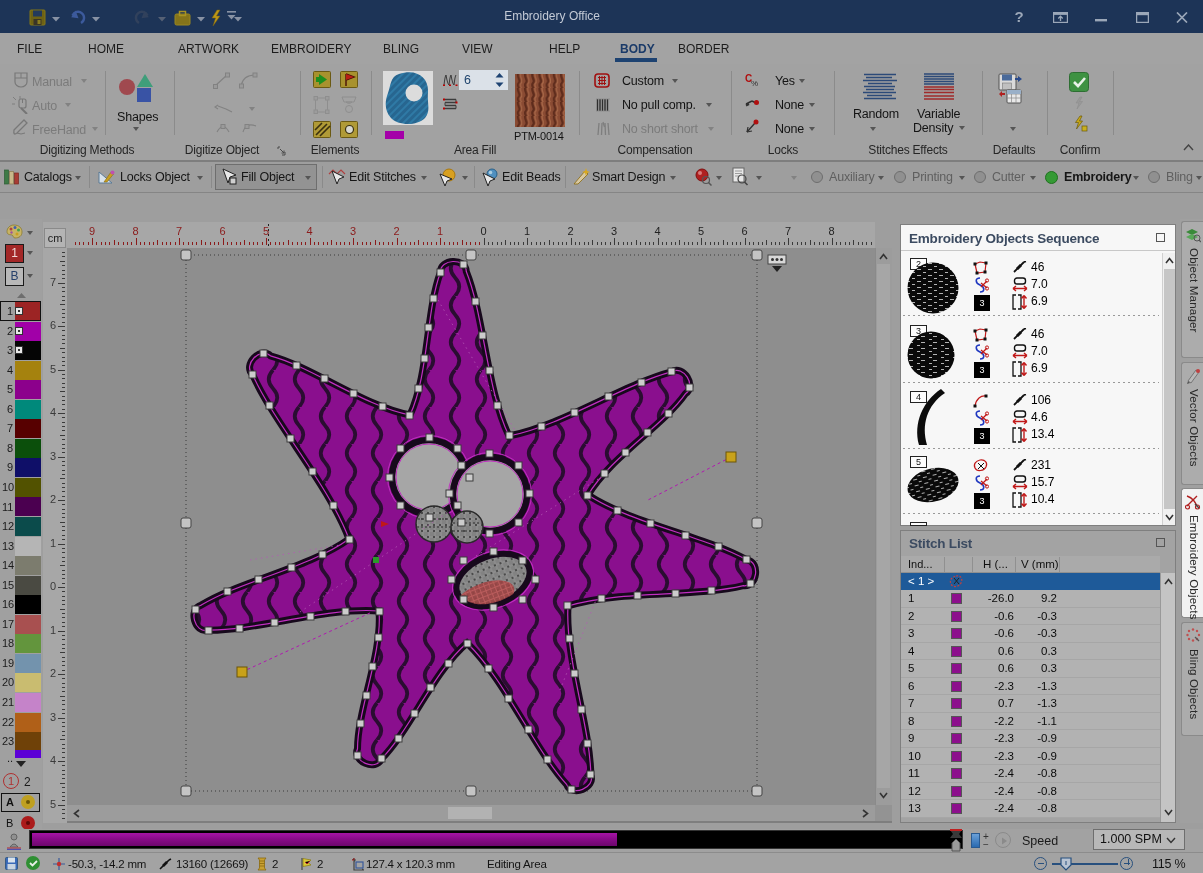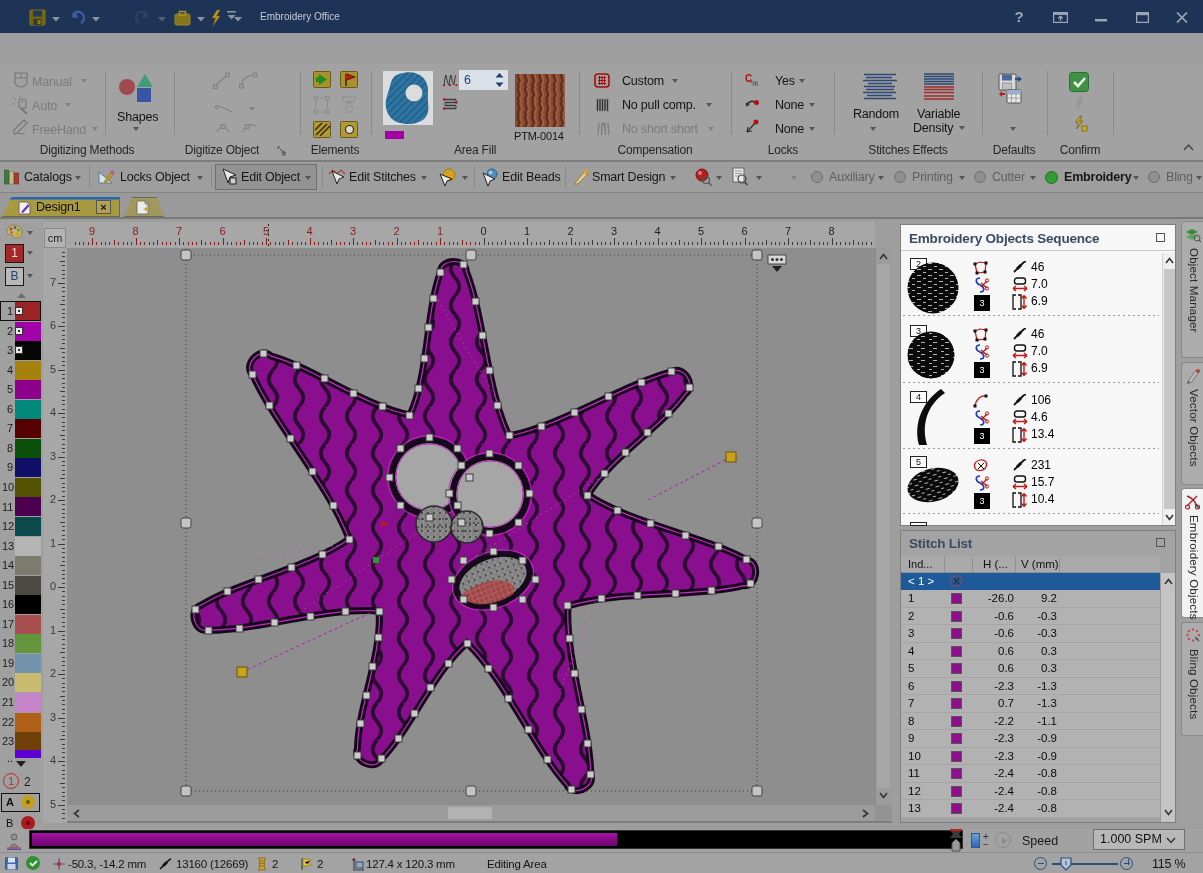--- a/index.html
+++ b/index.html
@@ -1,21 +1,21 @@
 <!DOCTYPE html>
 <html><head><meta charset="utf-8">
 <style>
 *{margin:0;padding:0;box-sizing:border-box}
 html,body{width:1203px;height:873px;overflow:hidden;font-family:"Liberation Sans",sans-serif;background:#9e9e9e}
 .abs{position:absolute}
 #app{position:relative;width:1203px;height:873px}
 
 #titlebar{position:absolute;left:0;top:0;width:1203px;height:33px;background:#1d3457}
 #areatab{position:absolute;left:608px;top:0;width:131px;height:33px;background:#142949;color:#b9c3d3;font-size:13px;text-align:center;line-height:34px;letter-spacing:.3px}
-#apptitle{position:absolute;left:260px;top:0;width:340px;height:33px;color:#c3cad6;font-size:10px;text-align:left;line-height:33px}
+#apptitle{position:absolute;left:260px;top:0;width:340px;height:33px;color:#c3cad6;font-size:12px;text-align:right;line-height:33px}
 .winbtn{position:absolute;top:0;height:33px;color:#9ba7b8;font-size:13px;text-align:center;line-height:33px}
 
 #tabrow{position:absolute;left:0;top:33px;width:1203px;height:31px;background:#a3a3a3}
 .rtab{position:absolute;top:0;height:31px;font-size:12px;color:#1c1c1c;line-height:32px}
 
 #ribbon{position:absolute;left:0;top:64px;width:1203px;height:98px;background:#a2a2a2;border-bottom:2px solid #7e7e7e}
 .gdiv{position:absolute;top:7px;width:1px;height:64px;background:#8b8b8b}
 .glabel{position:absolute;top:79px;width:200px;text-align:center;font-size:12px;color:#262626;letter-spacing:-.2px}
 .ritem{position:absolute;font-size:12.5px;color:#141414;letter-spacing:-.2px}
 .rdis{color:#7b7b7b}
@@ -88,20 +88,32 @@
 <svg class="abs" style="left:1095px;top:19px" width="12" height="3" viewBox="0 0 12 3">
         <rect width="12" height="2.4" fill="#9ba7b8"></rect>
       </svg>
 <svg class="abs" style="left:1136px;top:12px" width="13" height="11" viewBox="0 0 13 11">
         <rect x="0.6" y="0.6" width="11.8" height="9.8" fill="none" stroke="#9ba7b8" stroke-width="1.3"></rect>
         <rect x="0.6" y="0.6" width="11.8" height="2.6" fill="#9ba7b8"></rect>
       </svg>
 <svg class="abs" style="left:1176px;top:12px" width="12" height="11" viewBox="0 0 12 11">
         <path d="M1,0.5 L11,10.5 M11,0.5 L1,10.5" stroke="#9ba7b8" stroke-width="1.7"></path>
       </svg>
+</div>
+<div id="tabrow">
+<div class="rtab" style="left:17px">FILE</div>
+<div class="rtab" style="left:88px">HOME</div>
+<div class="rtab" style="left:178px">ARTWORK</div>
+<div class="rtab" style="left:271px">EMBROIDERY</div>
+<div class="rtab" style="left:383px">BLING</div>
+<div class="rtab" style="left:462px">VIEW</div>
+<div class="rtab" style="left:549px">HELP</div>
+<div class="rtab" style="left:620px;font-weight:bold;color:#1a3a68">BODY</div>
+<div class="abs" style="left:615px;top:25px;width:42px;height:4px;background:#1d4271"></div>
+<div class="rtab" style="left:678px">BORDER</div>
 </div>
 <div id="ribbon">
 <div class="gdiv" style="left:105px"></div>
       <div class="gdiv" style="left:174px"></div>
 <div class="gdiv" style="left:300px"></div>
       <div class="gdiv" style="left:371px"></div>
 <div class="gdiv" style="left:579px"></div>
       <div class="gdiv" style="left:731px"></div>
 <div class="gdiv" style="left:834px"></div>
       <div class="gdiv" style="left:982px"></div>
@@ -341,21 +353,21 @@
         <circle cx="14.5" cy="3.5" r="2" fill="#c050b0"></circle>
       </svg>
 <div class="tbtxt" style="left:120px">Locks Object</div>
 <div class="dar" style="left:197px;top:14px"></div>
 <div class="tsep" style="left:211px"></div>
 <div class="abs" style="left:215px;top:2px;width:102px;height:26px;background:#939393;border:1px solid #6e6e6e"></div>
 <svg class="abs" style="left:220px;top:6px" width="18" height="18" viewBox="0 0 18 18">
         <path d="M3,1 l5,14 2,-6 6,-2 z" fill="#e8e8e8" stroke="#222" stroke-width="1"></path>
         <rect x="10" y="10" width="6" height="6" fill="#d0d0d0" stroke="#222" stroke-width="1"></rect>
       </svg>
-<div class="tbtxt" style="left:241px">Edit Object</div>
+<div class="tbtxt" style="left:241px">Fill Object</div>
 <div class="dar" style="left:305px;top:14px"></div>
 <div class="tsep" style="left:322px"></div>
 <svg class="abs" style="left:328px;top:6px" width="18" height="18" viewBox="0 0 18 18">
         <path d="M1,6 l4,-4 4,4 4,-4 4,4" stroke="#b04040" stroke-width="1.2" fill="none"></path>
         <path d="M4,3 l5,13 2,-5 5,-2 z" fill="#e8e8e8" stroke="#222" stroke-width="1"></path>
       </svg>
 <div class="tbtxt" style="left:349px">Edit Stitches</div>
 <div class="dar" style="left:421px;top:14px"></div>
 <svg class="abs" style="left:438px;top:6px" width="18" height="18" viewBox="0 0 18 18">
         <circle cx="11" cy="7" r="6" fill="#d8a020" stroke="#a87810" stroke-width="1"></circle>
@@ -399,37 +411,20 @@
 <div class="dar" style="left:959px;top:14px"></div>
 <div class="abs" style="left:974px;top:9px;width:12px;height:12px;border-radius:50%;background:#909090;border:1px solid #6e6e6e"></div>
 <div class="tbtxt" style="left:992px;color:#5f5f5f">Cutter</div>
 <div class="dar" style="left:1030px;top:14px"></div>
 <div class="abs" style="left:1045px;top:9px;width:13px;height:13px;border-radius:50%;background:#359a35;border:1px solid #20701f"></div>
 <div class="tbtxt" style="left:1064px;font-weight:bold">Embroidery</div>
 <div class="dar" style="left:1133px;top:14px"></div>
 <div class="abs" style="left:1148px;top:9px;width:12px;height:12px;border-radius:50%;background:#909090;border:1px solid #6e6e6e"></div>
 <div class="tbtxt" style="left:1166px;color:#5f5f5f">Bling</div>
 <div class="dar" style="left:1196px;top:14px"></div>
-</div>
-<div id="tabrow2">
-<div class="abs" style="left:2px;top:4px;width:118px;height:20px;background:#a89a3e;border:1px solid #6a6a52;clip-path:polygon(10px 0,100% 0,100% 100%,0 100%)"></div>
-<div class="abs" style="left:6px;top:4px;width:113px;height:2.5px;background:#2264b8;clip-path:polygon(7px 0,100% 0,100% 100%,3px 100%)"></div>
-<svg class="abs" style="left:18px;top:8px" width="13" height="14" viewBox="0 0 13 14">
-        <path d="M1,1 h8 l3,3 v9 h-11 z" fill="#f0f0f0" stroke="#555" stroke-width="0.8"></path>
-        <path d="M3,11 L10,3 11.5,5 5,12 z" fill="#6a3ab8"></path>
-      </svg>
-<div class="abs" style="left:36px;top:7px;font-size:12.5px;color:#111;letter-spacing:-.2px">Design1</div>
-<div class="abs" style="left:96px;top:7px;width:15px;height:14px;border:1px solid #555;background:#b0a452;color:#111;font-size:11px;text-align:center;line-height:13px;font-weight:bold">×</div>
-<div class="abs" style="left:124px;top:4px;width:40px;height:20px;background:#a0985e;border:1px solid #6a6a52;clip-path:polygon(8px 0,82% 0,100% 100%,0 100%)"></div>
-<svg class="abs" style="left:136px;top:7px" width="14" height="15" viewBox="0 0 14 15">
-        <path d="M1,1 h8 l3,3 v10 h-11 z" fill="#ececec" stroke="#666" stroke-width="0.8"></path>
-        <path d="M9,1 l0,3 3,0" fill="none" stroke="#666" stroke-width="0.8"></path>
-        <path d="M10,6 l0.8,2.2 2.2,0.8 -2.2,0.8 -0.8,2.2 -0.8,-2.2 -2.2,-0.8 2.2,-0.8 z" fill="#c8a020"></path>
-      </svg>
-<div class="abs" style="left:0;top:24px;width:1203px;height:2px;background:#787878"></div>
 </div>
 <div id="main">
 <div id="strip">
 <svg class="abs" style="left:6px;top:5px" width="17" height="16" viewBox="0 0 17 16">
           <path d="M8,1 C13,1 16,4 16,8 C16,12 13,14 9,14 C7,14 7.5,11.5 6,11 C4,10.5 1,11 1,7.5 C1,4 4,1 8,1 Z" fill="#c8b464" stroke="#8a7a30" stroke-width="0.8"></path>
           <circle cx="5" cy="5" r="1.5" fill="#b04040"></circle>
           <circle cx="9" cy="3.5" r="1.5" fill="#4060b0"></circle>
           <circle cx="12.5" cy="6" r="1.5" fill="#40a050"></circle>
           <circle cx="11" cy="10" r="1.5" fill="#c8a020"></circle>
           <circle cx="5.5" cy="8.5" r="1.2" fill="#a050a0"></circle>

